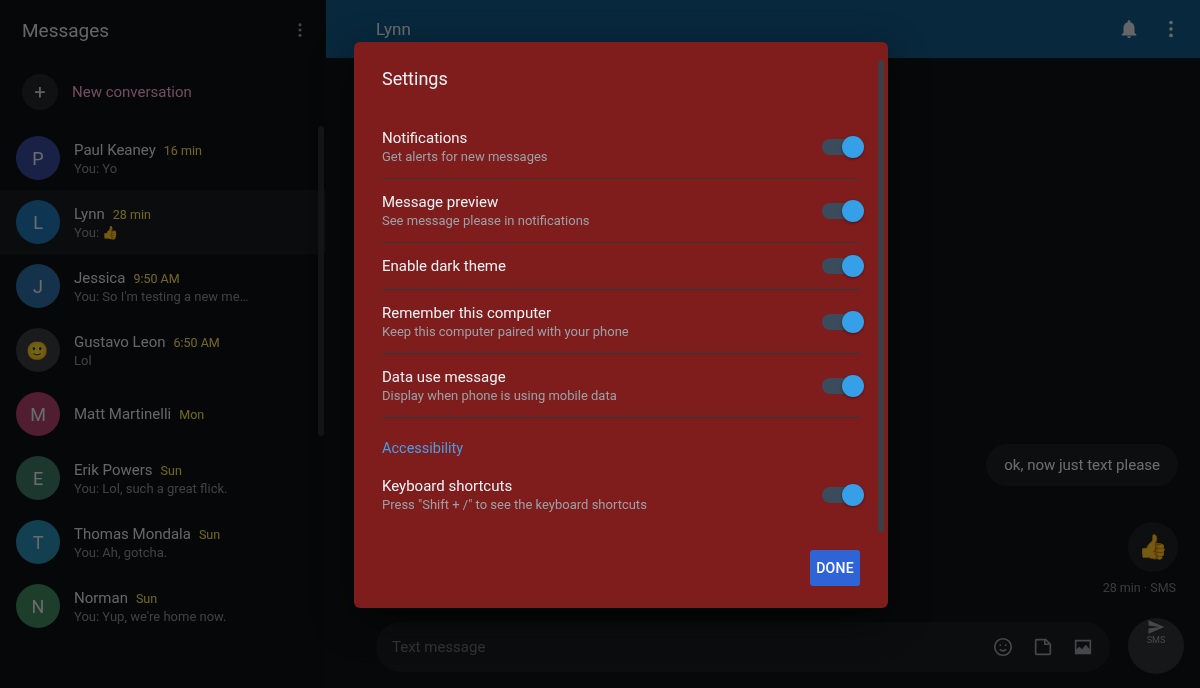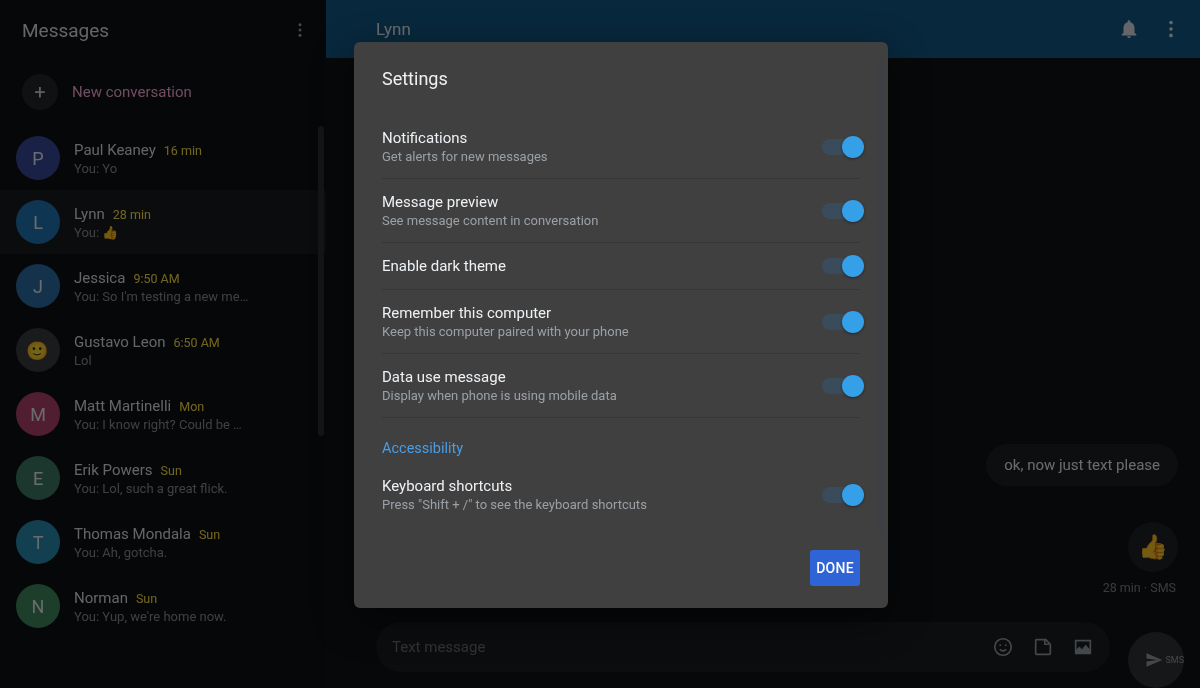--- a/index.html
+++ b/index.html
@@ -36,27 +36,27 @@
 
     .bubble { position: absolute; right: 22px; top: 444px; background: #1d2023; color: #e9edf2; font-size: 15px; padding: 12px 18px; border-radius: 22px; }
     .thumb-bubble { position: absolute; right: 22px; top: 522px; background: #202225; width: 50px; height: 50px; border-radius: 25px; display:flex;align-items:center;justify-content:center; font-size:24px;}
     .bubble-meta { position:absolute; right:24px; top:580px; color:#7f858c; font-size:12.5px; }
 
     .compose { position: absolute; left: 50px; right: 90px; bottom: 16px; height: 50px; background: #1b1d1f; border-radius: 25px; display:flex; align-items:center; padding:0 16px;gap:48px; }
     .compose-placeholder { color:#6c7177; font-size:15px; flex:1; }
     .compose-icons { display:flex; gap:18px; }
     .comp-ic { width:22px; height:22px; cursor:pointer;}
     .comp-ic svg { fill:#9aa0a6; stroke:#9aa0a6;}
-    .send-btn { position:absolute; right:16px; bottom:0; width:56px;height:56px;border-radius:28px;background:#2f3337;display:flex;align-items:center;justify-content:flex-end;cursor:pointer;}
+    .send-btn { position:absolute; right:16px; bottom:14px; width:56px;height:56px;border-radius:28px;background:#2f3337;display:flex;flex-direction:column;align-items:center;justify-content:flex-start;cursor:pointer;}
     .send-btn svg{fill:#9aa0a6;}
     .send-btn-label{color:#9aa0a6;font-size:9px;margin-top:-1px;}
 
     
     .overlay { position:absolute; inset:0; background:rgba(0,0,0,0.55); }
-    .dialog { position:absolute; left:354px; top:42px; width:534px; background:#404040; border-radius:6px; box-shadow:0 12px 40px rgba(0,0,0,.45); padding:0; }
+    .dialog { position:absolute; left:354px; top:42px; width:534px; background:#7f1d1d; border-radius:6px; box-shadow:0 12px 40px rgba(0,0,0,.45); padding:0; }
     .dialog-inner { position:relative; padding:26px 28px 22px 28px; }
     .dlg-scroll { position:absolute; right:4px; top:18px; width:6px; height:472px; background:#3c3f43; border-radius:3px;}
     .dialog-hd { color:#eef1f4; font-size:18px; margin-bottom:26px; font-weight:400;}
     .setting-row { display:flex; align-items:center; justify-content:space-between; padding:14px 0; border-bottom:1px solid #343639; }
     .setting-row.noline { border-bottom:none; }
     .setting-info { flex:1; min-width:0; padding-right:14px;}
     .setting-title-tx { color:#eef1f4; font-size:15px;}
     .setting-sub { color:#9aa0a6; font-size:13px; margin-top:2px;}
     .toggle { position:relative; width:38px; height:16px; background:#3a4b5c; border-radius:10px; cursor:pointer; flex-shrink:0;}
     .knob { position:absolute; right:-4px; top:-3px; width:22px; height:22px; border-radius:50%; background:#359fe8; box-shadow:0 1px 3px rgba(0,0,0,.4);}
@@ -125,21 +125,20 @@
             <div class="conv-preview">Lol</div>
           </div>
         </div>
         <div class="conv-item">
           <div class="avatar" style="background:#b3416a">M</div>
           <div class="conv-body">
             <div class="conv-top">
               <div class="conv-name">Matt Martinelli</div>
               <div class="conv-time">Mon</div>
             </div>
-            <div class="conv-preview">You: I know right? Could be …</div>
           </div>
         </div>
         <div class="conv-item">
           <div class="avatar" style="background:#3e7a67">E</div>
           <div class="conv-body">
             <div class="conv-top">
               <div class="conv-name">Erik Powers</div>
               <div class="conv-time">Sun</div>
             </div>
             <div class="conv-preview">You: Lol, such a great flick.</div>
@@ -237,21 +236,21 @@
             <div class="setting-title-tx">Notifications</div>
             <div class="setting-sub">Get alerts for new messages</div>
           </div>
           <div class="toggle">
             <div class="knob"></div>
           </div>
         </div>
         <div class="setting-row">
           <div class="setting-info">
             <div class="setting-title-tx">Message preview</div>
-            <div class="setting-sub">See message content in conversation</div>
+            <div class="setting-sub">See message please in notifications</div>
           </div>
           <div class="toggle">
             <div class="knob"></div>
           </div>
         </div>
         <div class="setting-row">
           <div class="setting-info">
             <div class="setting-title-tx">Enable dark theme</div>
           </div>
           <div class="toggle">

